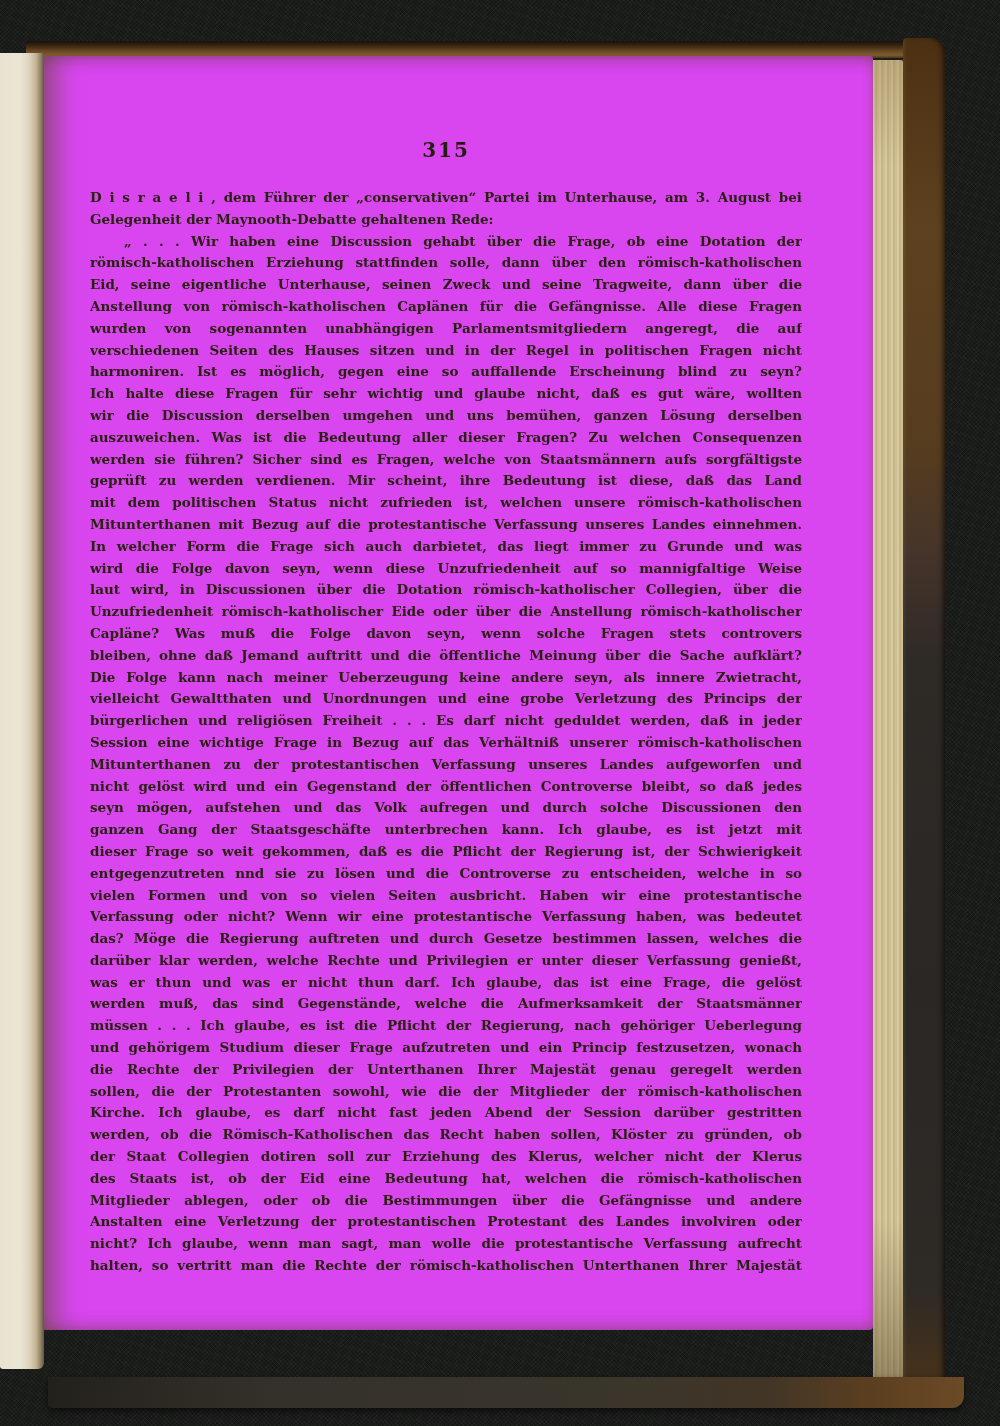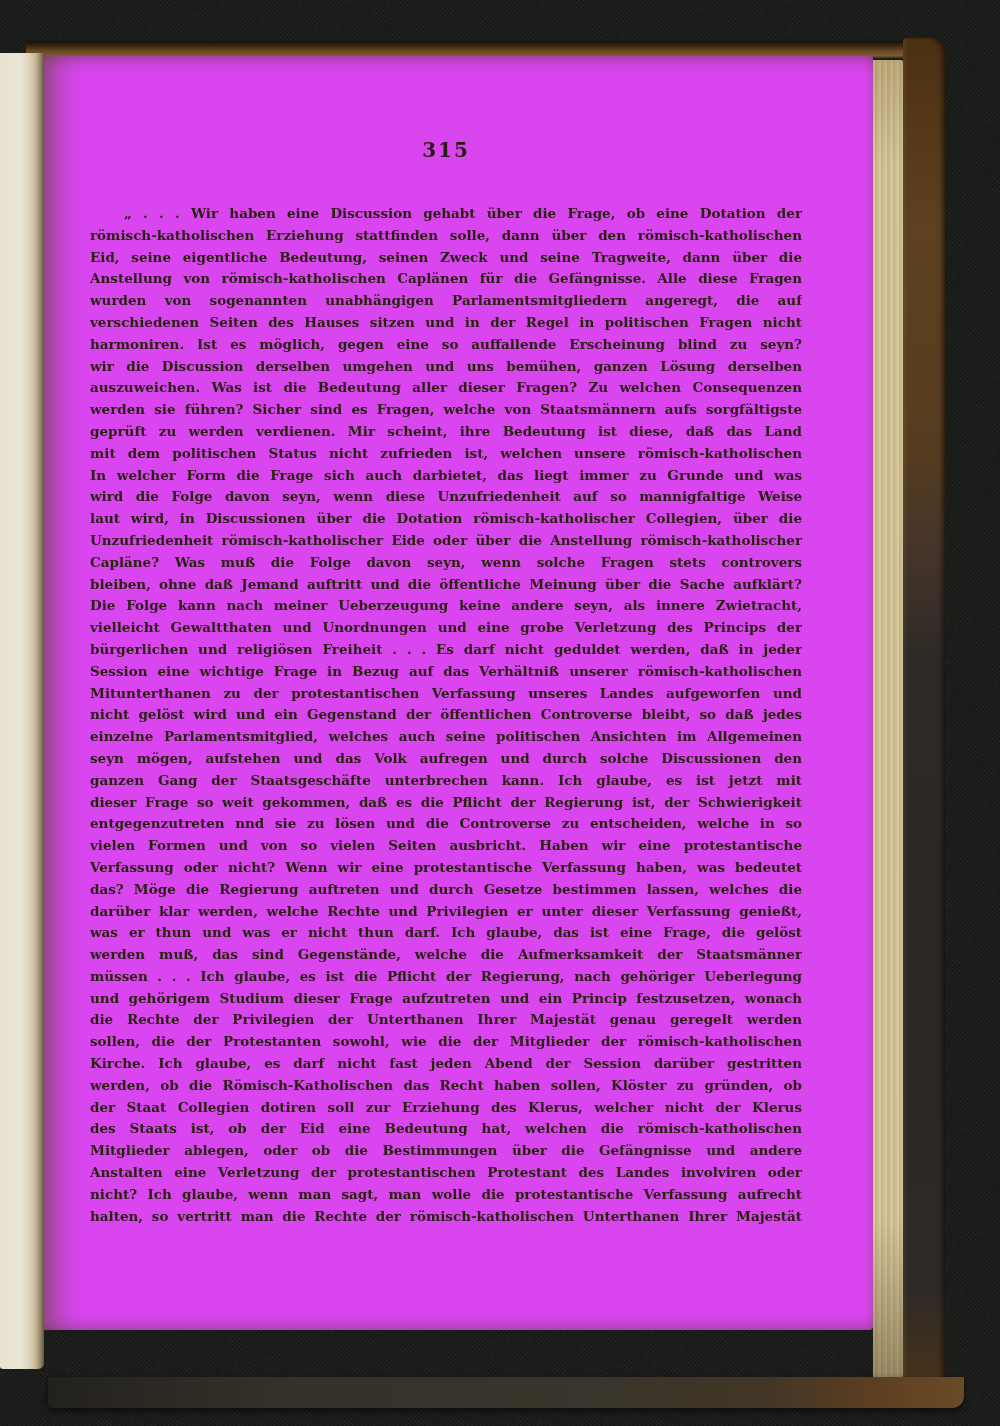--- a/index.html
+++ b/index.html
@@ -57,60 +57,65 @@
   .page-number{
     position:absolute;left:46px;top:82px;width:712px;
     text-align:center;font-size:20px;font-weight:bold;letter-spacing:2px;color:#241c10;
   }
   .text-block{position:absolute;left:46px;top:131px;width:712px;color:#2a2113;}
   .line{
     font-size:13.5px;font-weight:bold;line-height:21.8px;height:21.8px;overflow:hidden;
     text-align:justify;text-align-last:justify;
   }
   .line.left{text-align:left;text-align-last:left;}
-  .line.indent{padding-left:34px;margin-top:16px;}
+  .line.indent{padding-left:34px;}
 </style>
 </head>
 <body>
 
 <div class="top-edge"></div>
 <div class="left-page"></div>
 <div class="fore-edge"></div>
 <div class="cover"></div>
 <div class="bottom-edge"></div>
 
 <div class="main-page">
   <div class="page-number">315</div>
   <div class="text-block">
+    <div id="intro">
+        <div class="line">D i s r a e l i ,  dem Führer der „conservativen“ Partei im Unterhause, am 3. August bei</div>
+        <div class="line left">Gelegenheit der Maynooth-Debatte gehaltenen Rede:</div>
+      </div>
     <div id="quote">
         <div class="line indent">„ . . .  Wir haben eine Discussion gehabt über die Frage, ob eine Dotation der</div>
         <div class="line">römisch-katholischen Erziehung stattfinden solle, dann über den römisch-katholischen</div>
-        <div class="line">Eid, seine eigentliche Bedeutung, seinen Zweck und seine Tragweite, dann über die</div>
+        <div class="line">Eid, seine eigentliche Unterhause, seinen Zweck und seine Tragweite, dann über die</div>
         <div class="line">Anstellung von römisch-katholischen Caplänen für die Gefängnisse.  Alle diese Fragen</div>
         <div class="line">wurden von sogenannten unabhängigen Parlamentsmitgliedern angeregt, die auf</div>
         <div class="line">verschiedenen Seiten des Hauses sitzen und in der Regel in politischen Fragen nicht</div>
         <div class="line">harmoniren.  Ist es möglich, gegen eine so auffallende Erscheinung blind zu seyn?</div>
+        <div class="line">Ich halte diese Fragen für sehr wichtig und glaube nicht, daß es gut wäre, wollten</div>
         <div class="line">wir die Discussion derselben umgehen und uns bemühen, ganzen Lösung derselben</div>
         <div class="line">auszuweichen.  Was ist die Bedeutung aller dieser Fragen? Zu welchen Consequenzen</div>
         <div class="line">werden sie führen? Sicher sind es Fragen, welche von Staatsmännern aufs sorgfältigste</div>
         <div class="line">geprüft zu werden verdienen.  Mir scheint, ihre Bedeutung ist diese, daß das Land</div>
         <div class="line">mit dem politischen Status nicht zufrieden ist, welchen unsere römisch-katholischen</div>
+        <div class="line">Mitunterthanen mit Bezug auf die protestantische Verfassung unseres Landes einnehmen.</div>
         <div class="line">In welcher Form die Frage sich auch darbietet, das liegt immer zu Grunde und was</div>
         <div class="line">wird die Folge davon seyn, wenn diese Unzufriedenheit auf so mannigfaltige Weise</div>
         <div class="line">laut wird, in Discussionen über die Dotation römisch-katholischer Collegien, über die</div>
         <div class="line">Unzufriedenheit römisch-katholischer Eide oder über die Anstellung römisch-katholischer</div>
         <div class="line">Capläne? Was muß die Folge davon seyn, wenn solche Fragen stets controvers</div>
         <div class="line">bleiben, ohne daß Jemand auftritt und die öffentliche Meinung über die Sache aufklärt?</div>
         <div class="line">Die Folge kann nach meiner Ueberzeugung keine andere seyn, als innere Zwietracht,</div>
         <div class="line">vielleicht Gewaltthaten und Unordnungen und eine grobe Verletzung des Princips der</div>
         <div class="line">bürgerlichen und religiösen Freiheit . . .  Es darf nicht geduldet werden, daß in jeder</div>
         <div class="line">Session eine wichtige Frage in Bezug auf das Verhältniß unserer römisch-katholischen</div>
         <div class="line">Mitunterthanen zu der protestantischen Verfassung unseres Landes aufgeworfen und</div>
         <div class="line">nicht gelöst wird und ein Gegenstand der öffentlichen Controverse bleibt, so daß jedes</div>
-        <div class="line">einzelne Parlamentsmitglied, welches auch seine politischen Ansichten im Allgemeinen</div>
         <div class="line">seyn mögen, aufstehen und das Volk aufregen und durch solche Discussionen den</div>
         <div class="line">ganzen Gang der Staatsgeschäfte unterbrechen kann.  Ich glaube, es ist jetzt mit</div>
         <div class="line">dieser Frage so weit gekommen, daß es die Pflicht der Regierung ist, der Schwierigkeit</div>
         <div class="line">entgegenzutreten nnd sie zu lösen und die Controverse zu entscheiden, welche in so</div>
         <div class="line">vielen Formen und von so vielen Seiten ausbricht.  Haben wir eine protestantische</div>
         <div class="line">Verfassung oder nicht? Wenn wir eine protestantische Verfassung haben, was bedeutet</div>
         <div class="line">das?  Möge die Regierung auftreten und durch Gesetze bestimmen lassen, welches die</div>
         <div class="line">darüber klar werden, welche Rechte und Privilegien er unter dieser Verfassung genießt,</div>
         <div class="line">was er thun und was er nicht thun darf.  Ich glaube, das ist eine Frage, die gelöst</div>
         <div class="line">werden muß, das sind Gegenstände, welche die Aufmerksamkeit der Staatsmänner</div>

